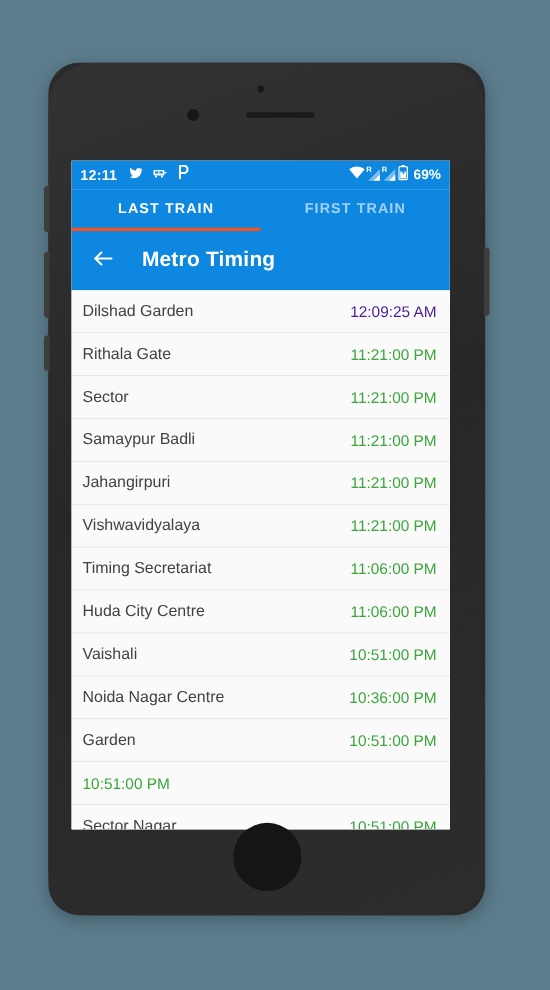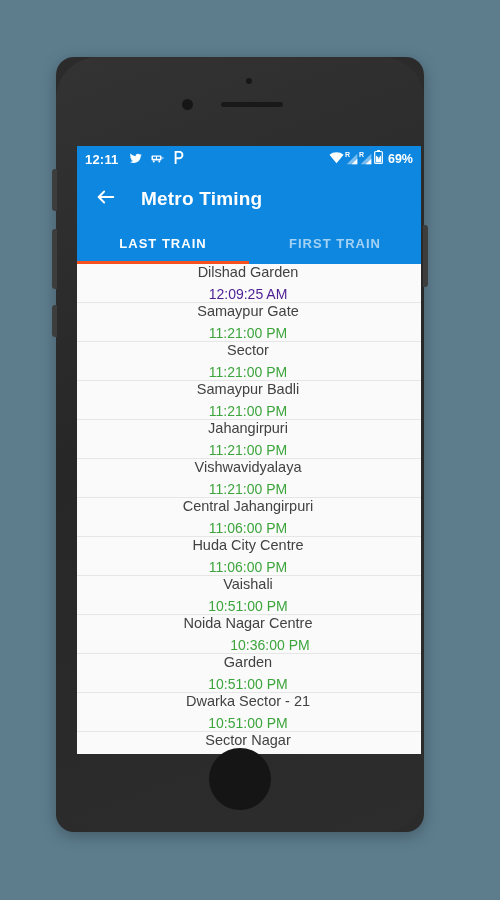--- a/index.html
+++ b/index.html
@@ -11,26 +11,26 @@
     height: 900px;
     background: #5d7d8d;
     font-family: "Liberation Sans", sans-serif;
     overflow: hidden;
     position: relative;
   }
 
   
   #phone-frame {
     position: absolute;
-    left: 56px;
+    left: 44px;
     top: 57px;
-    width: 368px;
+    width: 397px;
     height: 775px;
     background: #2b2b2b;
-    border-radius: 18px;
+    border-radius: 28px;
     box-shadow: 0 4px 16px rgba(0,0,0,0.28);
   }
   #phone-bezel-inner {
     position: absolute;
     inset: 0;
     border-radius: 42px;
     background: linear-gradient(160deg, #333333 0%, #272727 45%, #2d2d2d 100%);
   }
 
   .side-btn {
@@ -198,21 +198,20 @@
   .station-row {
     display: flex;
     align-items: center;
     justify-content: space-between;
     height: 39px;
     padding: 0 12px 0 10px;
     box-sizing: border-box;
     border-bottom: 1px solid #e6e6e6;
     background: #fafafa;
     cursor: pointer;
-    flex-direction: column;
   }
   .station-name {
     font-size: 14.5px;
     color: #424242;
   }
   .station-time {
     font-size: 14px;
     color: #3ca53c;
   }
 </style>
@@ -282,91 +281,90 @@
         <span>
           <svg width="9" height="14" viewBox="0 0 12 19" fill="#ffffff">
             <rect x="4" y="0" width="4" height="2"></rect>
             <rect x="0.8" y="2" width="10.4" height="16.2" rx="1.4" stroke="#ffffff" stroke-width="1.6" fill="none"></rect>
             <rect x="2.4" y="8" width="7.2" height="8.6"></rect>
             <path d="M6.8 4.2 4 9.6h2.1l-.7 3.8 2.9-5.4H6.2l.6-3.8z" fill="#0d87e0"></path>
           </svg>
         </span>
         <span id="battery-percent">69%</span>
       </span>
-    </div>
-
-    <div id="app-bar">
-      <div id="back-button">
-        <span>
-          <svg width="22" height="22" viewBox="0 0 24 24" fill="none" stroke="#ffffff" stroke-width="2" stroke-linecap="round" stroke-linejoin="round">
-            <line x1="20" y1="12" x2="4" y2="12"></line>
-            <polyline points="10,18 4,12 10,6"></polyline>
-          </svg>
-        </span>
-      </div>
-      <div id="app-title">Metro Timing</div>
     </div>
 
     <div id="tab-bar">
       <div class="tab active">
         <span>LAST TRAIN</span>
       </div>
       <div class="tab">
         <span>FIRST TRAIN</span>
       </div>
       <div id="tab-indicator"></div>
     </div>
 
+    <div id="app-bar">
+      <div id="back-button">
+        <span>
+          <svg width="22" height="22" viewBox="0 0 24 24" fill="none" stroke="#ffffff" stroke-width="2" stroke-linecap="round" stroke-linejoin="round">
+            <line x1="20" y1="12" x2="4" y2="12"></line>
+            <polyline points="10,18 4,12 10,6"></polyline>
+          </svg>
+        </span>
+      </div>
+      <div id="app-title">Metro Timing</div>
+    </div>
+
     <div id="station-list">
         <div class="station-row">
           <span class="station-name">Dilshad Garden</span>
           <span class="station-time" style="color: #4c1d95;">12:09:25 AM</span>
         </div>
         <div class="station-row">
-          <span class="station-name">Samaypur Gate</span>
+          <span class="station-name">Rithala Gate</span>
           <span class="station-time" style="color: rgb(60, 165, 60);">11:21:00 PM</span>
         </div>
         <div class="station-row">
           <span class="station-name">Sector</span>
           <span class="station-time" style="color: rgb(60, 165, 60);">11:21:00 PM</span>
         </div>
         <div class="station-row">
           <span class="station-name">Samaypur Badli</span>
           <span class="station-time" style="color: rgb(60, 165, 60);">11:21:00 PM</span>
         </div>
         <div class="station-row">
           <span class="station-name">Jahangirpuri</span>
           <span class="station-time" style="color: rgb(60, 165, 60);">11:21:00 PM</span>
         </div>
         <div class="station-row">
           <span class="station-name">Vishwavidyalaya</span>
           <span class="station-time" style="color: rgb(60, 165, 60);">11:21:00 PM</span>
         </div>
         <div class="station-row">
-          <span class="station-name">Central Jahangirpuri</span>
+          <span class="station-name">Timing Secretariat</span>
           <span class="station-time" style="color: rgb(60, 165, 60);">11:06:00 PM</span>
         </div>
         <div class="station-row">
           <span class="station-name">Huda City Centre</span>
           <span class="station-time" style="color: rgb(60, 165, 60);">11:06:00 PM</span>
         </div>
         <div class="station-row">
           <span class="station-name">Vaishali</span>
           <span class="station-time" style="color: rgb(60, 165, 60);">10:51:00 PM</span>
         </div>
         <div class="station-row">
           <span class="station-name">Noida Nagar Centre</span>
           <span class="station-time" style="color: rgb(60, 165, 60); margin-left: 44px;">10:36:00 PM</span>
         </div>
         <div class="station-row">
           <span class="station-name">Garden</span>
           <span class="station-time" style="color: rgb(60, 165, 60);">10:51:00 PM</span>
         </div>
         <div class="station-row">
-          <span class="station-name">Dwarka Sector - 21</span>
           <span class="station-time" style="color: rgb(60, 165, 60);">10:51:00 PM</span>
         </div>
         <div class="station-row">
           <span class="station-name">Sector Nagar</span>
           <span class="station-time" style="color: rgb(60, 165, 60);">10:51:00 PM</span>
         </div>
       </div>
 
   </div>
 

